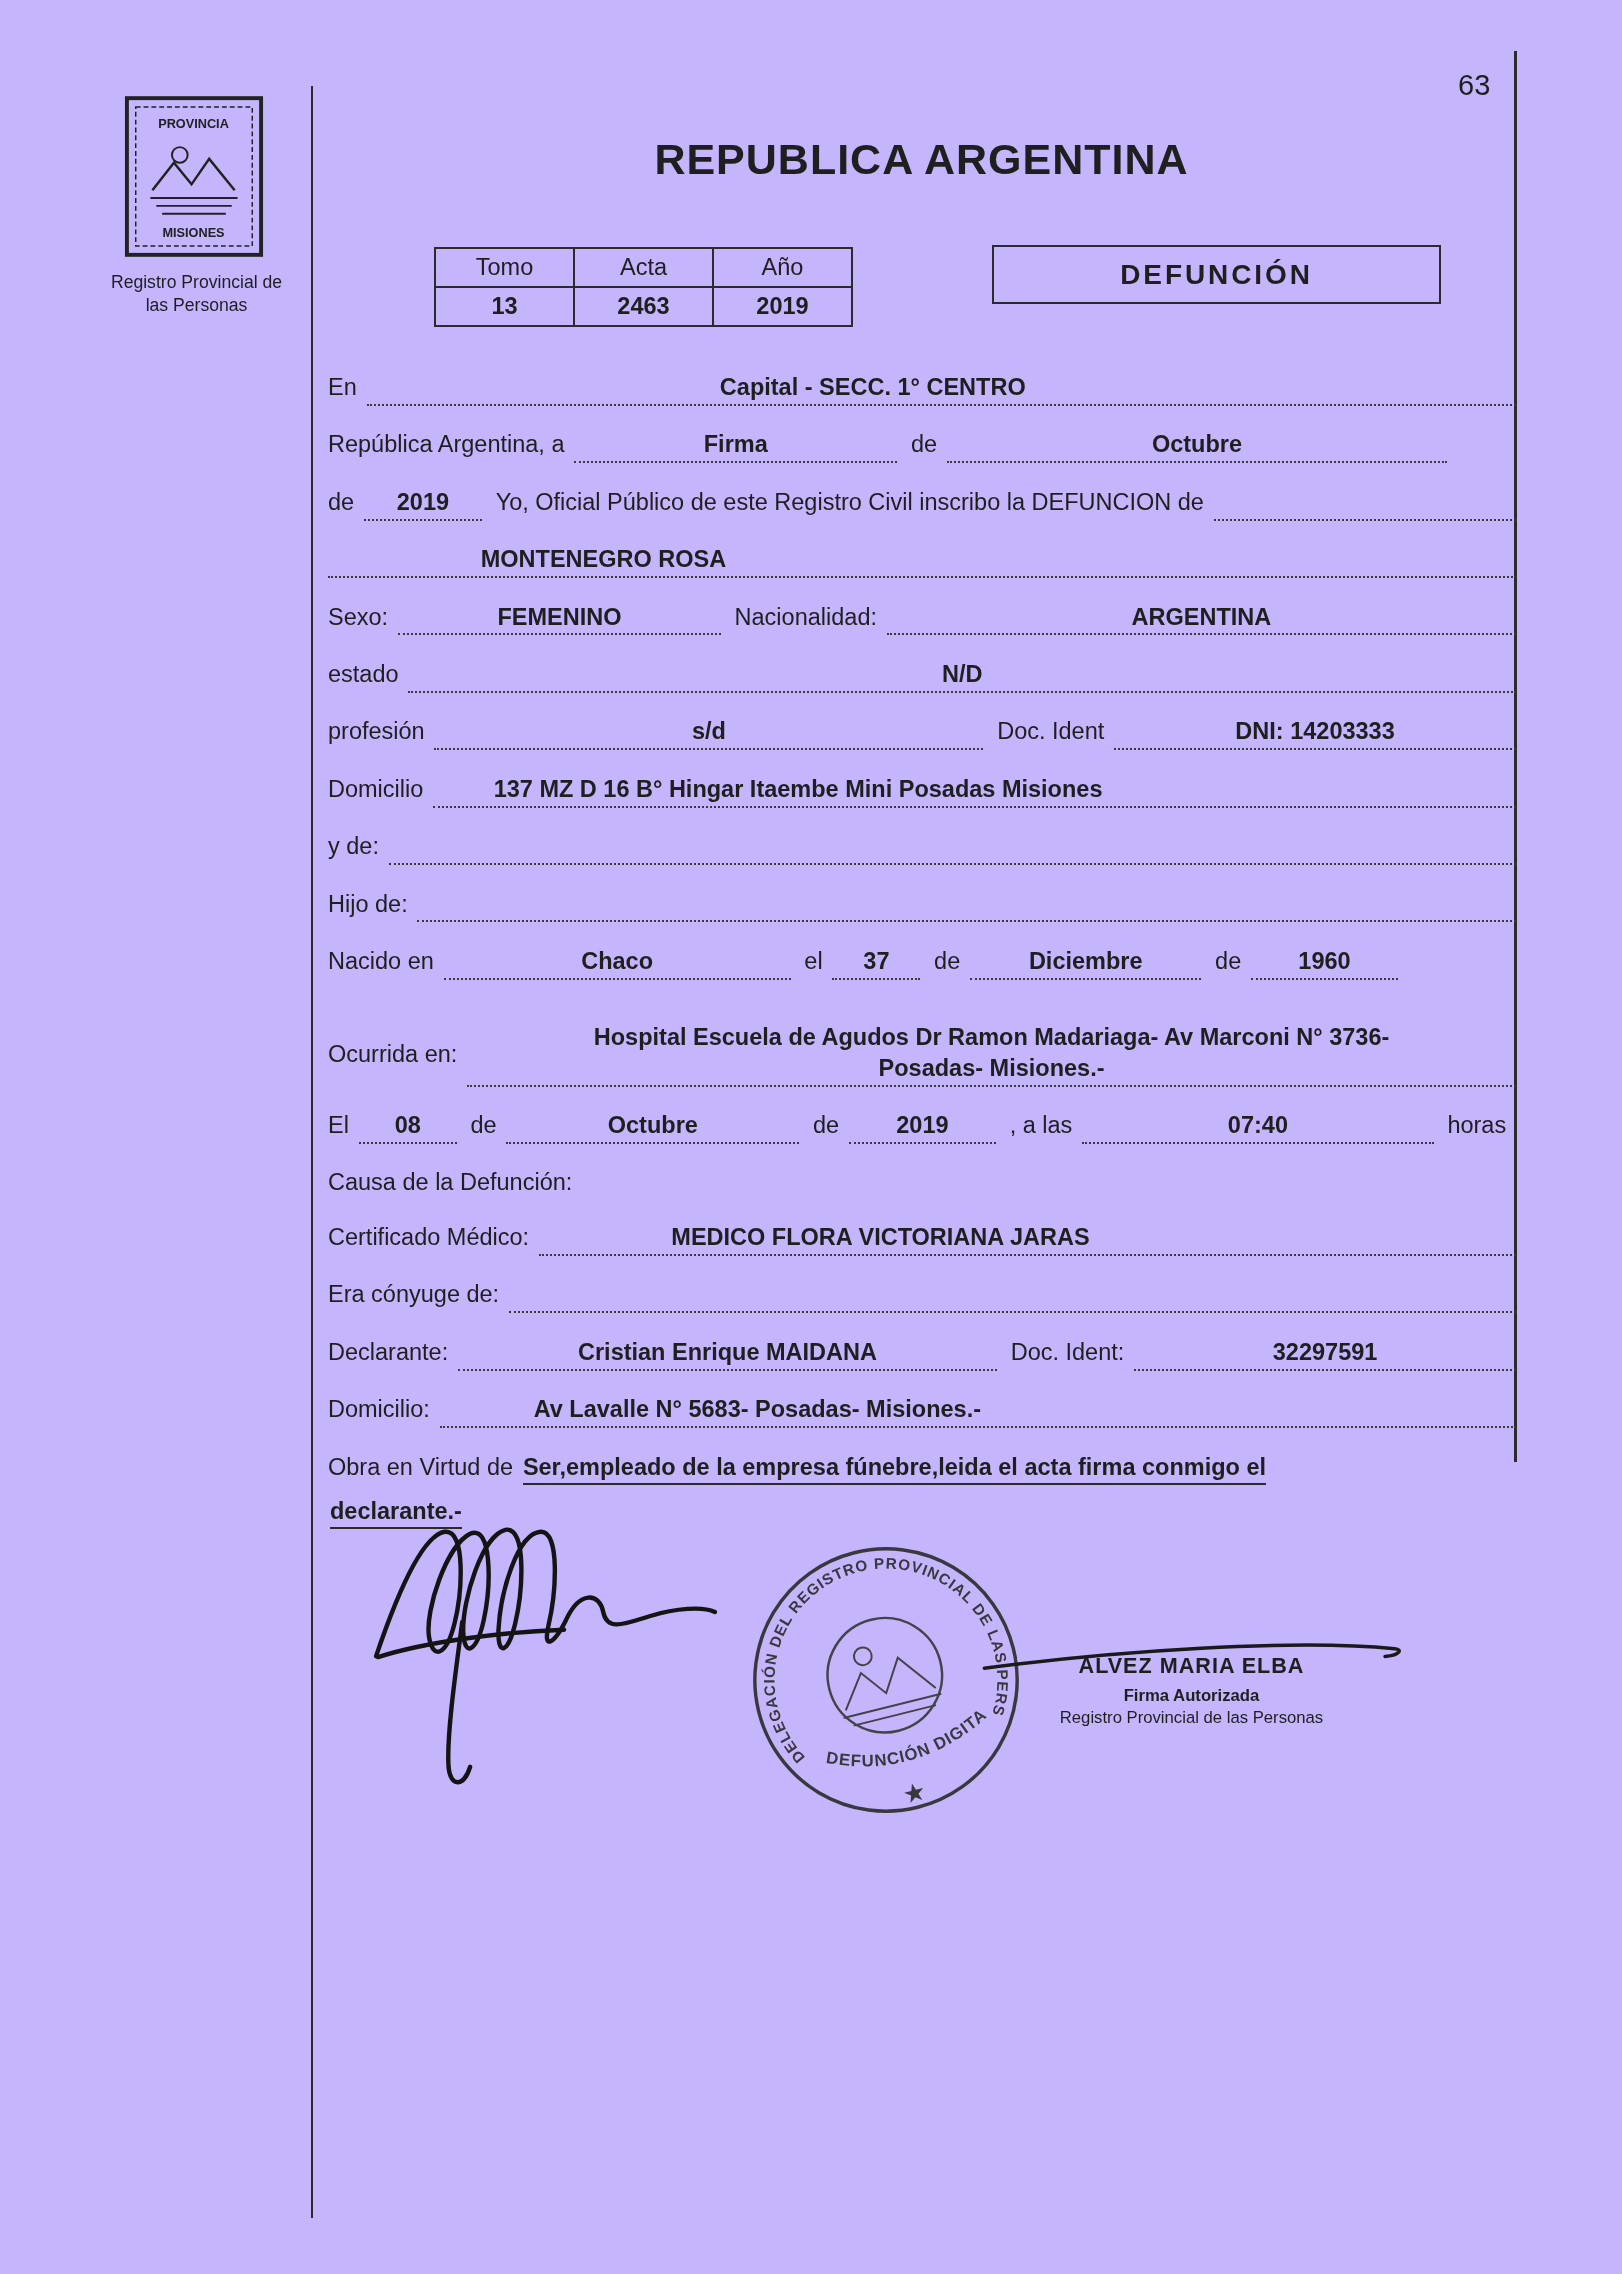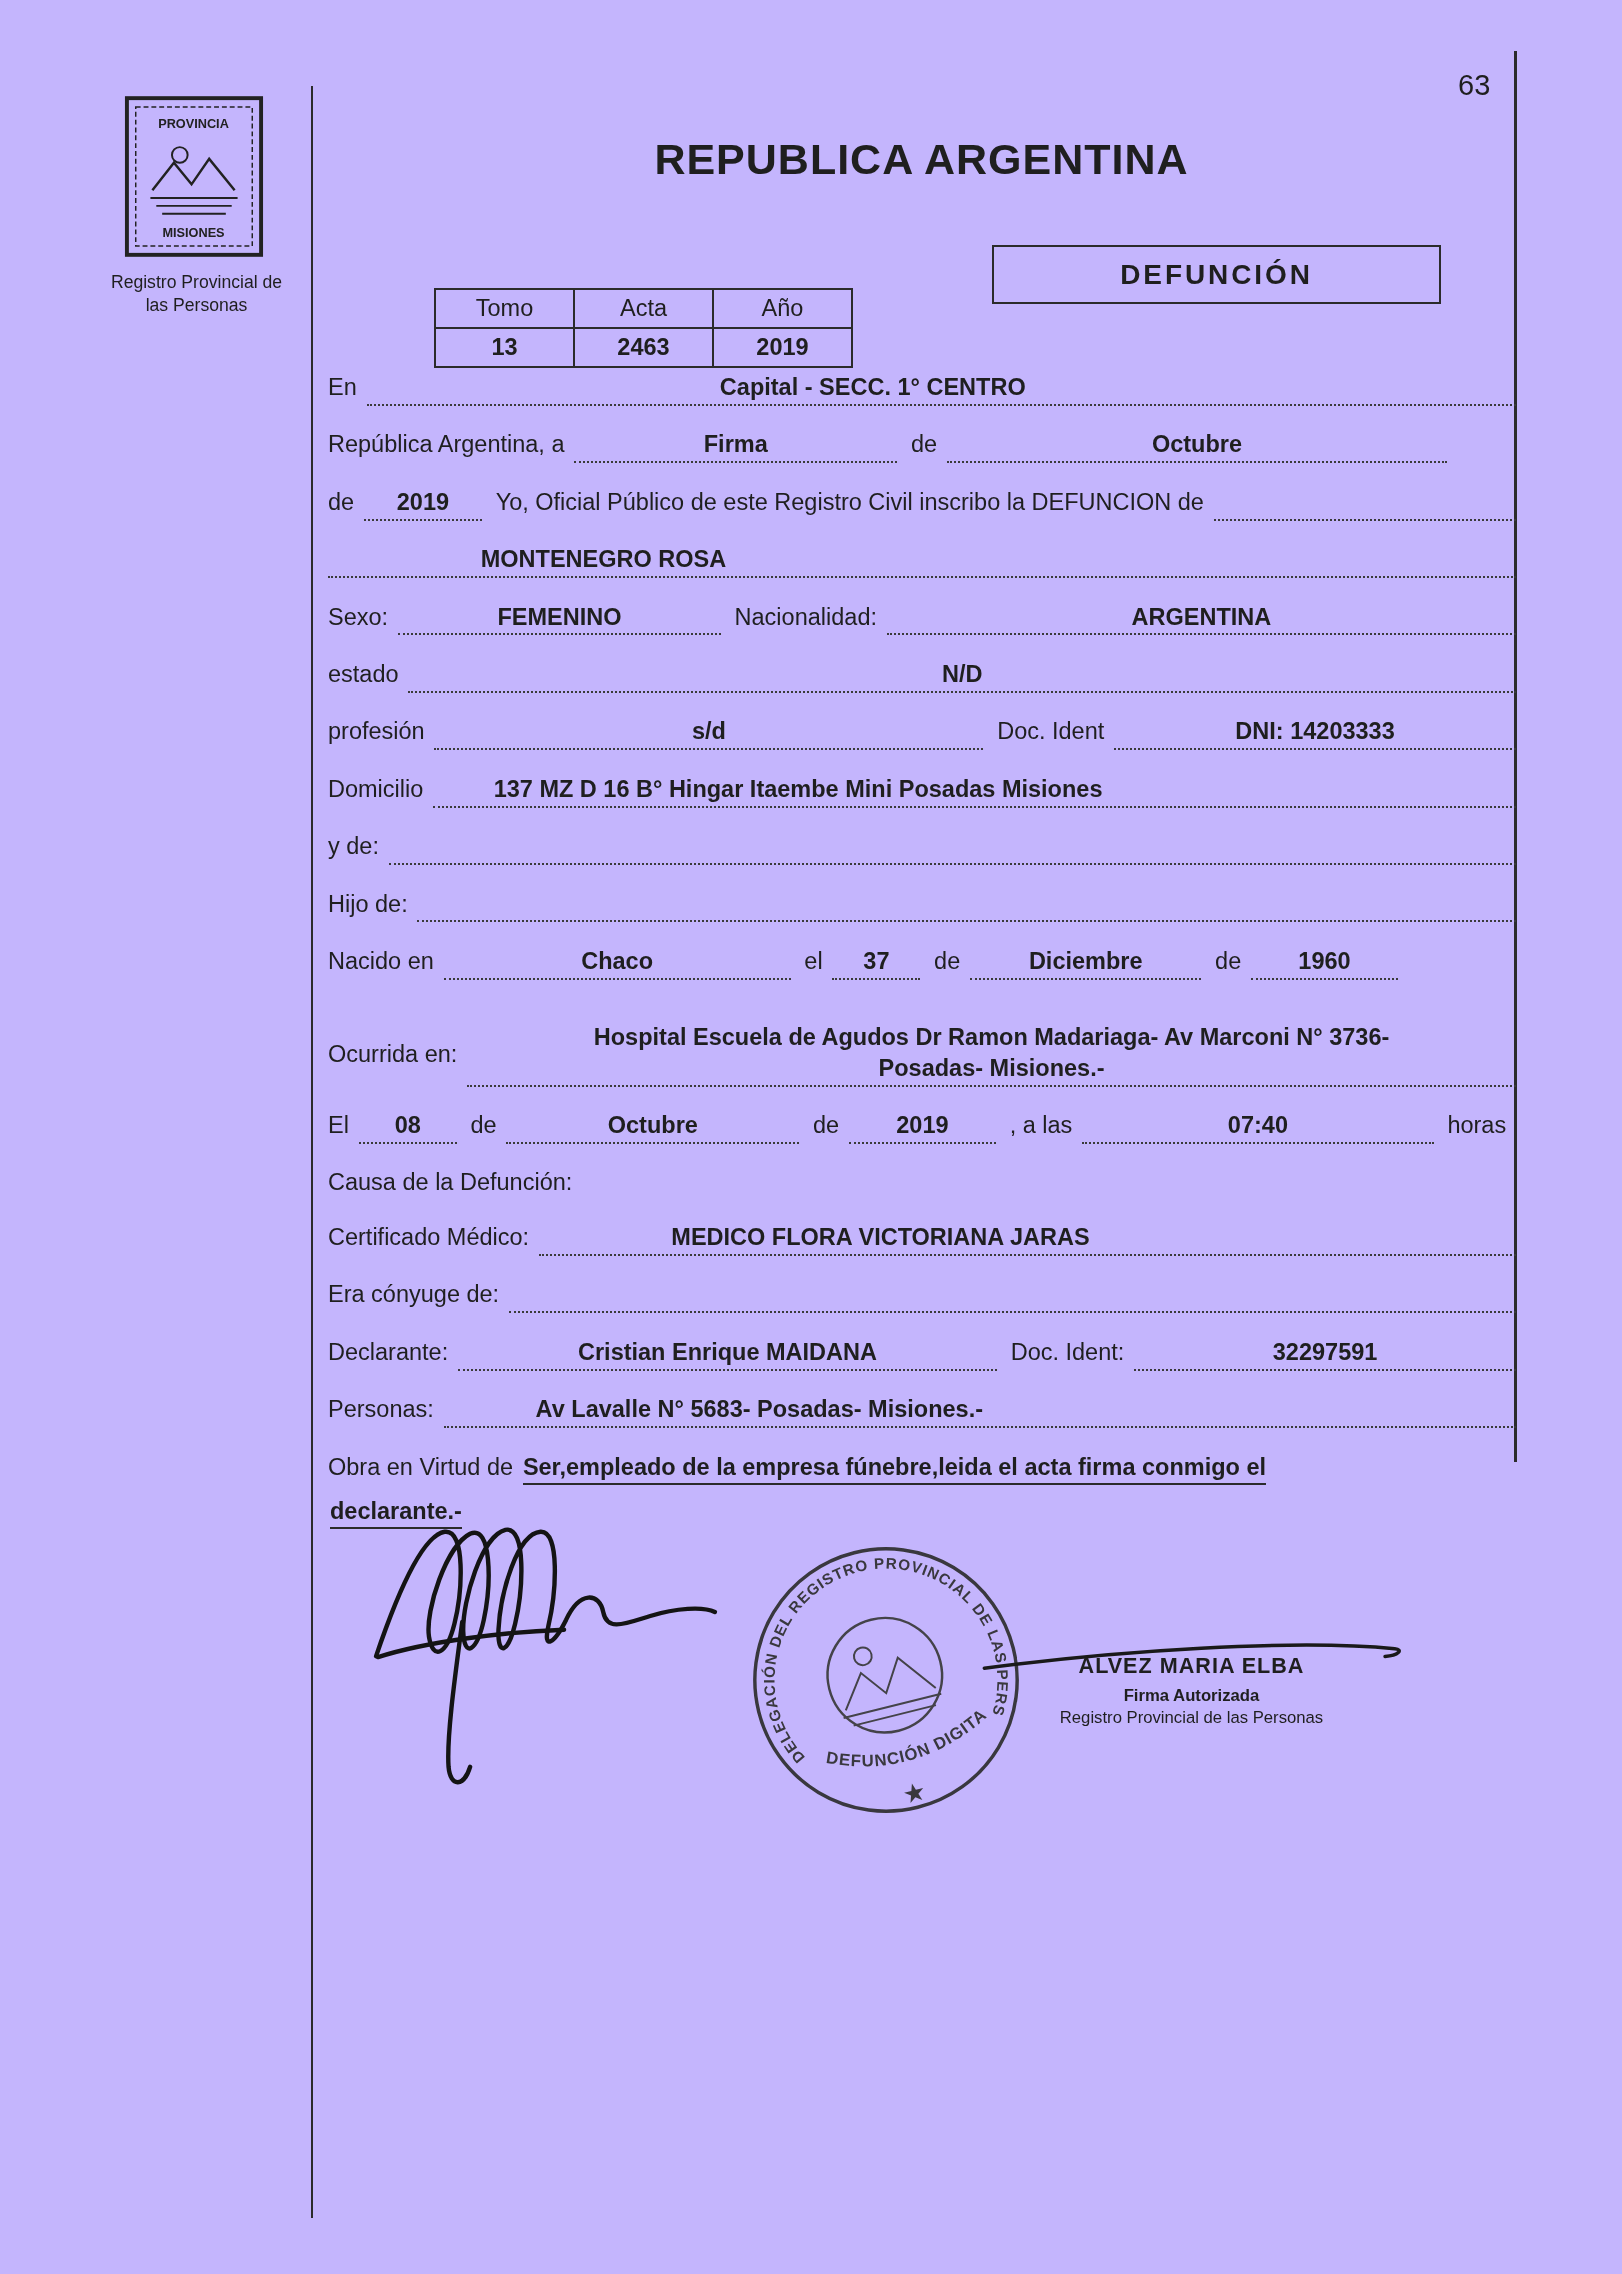--- a/index.html
+++ b/index.html
@@ -14,21 +14,21 @@
 
   .page-number { position:absolute; left:1458px; top:69px; font-size:29px; }
 
   .seal-box { position:absolute; left:123px; top:94px; width:142px; height:165px; }
   .seal-caption { position:absolute; left:69px; top:271px; width:255px; text-align:center;
     font-size:17.6px; line-height:1.3; }
 
   .title { position:absolute; left:412px; top:135px; width:1019px; text-align:center;
     font-size:43px; font-weight:bold; letter-spacing:1px; }
 
-  .acta-table { position:absolute; left:434px; top:247px; border-collapse:collapse;margin-top:41px; }
+  .acta-table { position:absolute; left:434px; top:247px; border-collapse:collapse; }
   .acta-table th, .acta-table td { border:2px solid #2b2b2b; width:139px; height:39px;
     text-align:center; font-size:23.5px; }
   .acta-table th { font-weight:normal; }
   .acta-table td { font-weight:bold; }
 
   .doc-box { position:absolute; left:992px; top:245px; width:449px; height:59px;
     border:2.9px solid #2b2b2b; display:flex; align-items:center; justify-content:center;
     font-size:28px; font-weight:bold; letter-spacing:2.9px;text-align:center; }
 
   .form { position:absolute; left:328px; top:374px; width:1188px; font-size:23.5px; }
@@ -217,21 +217,21 @@
     </div>
 
     <div class="row">
       <span class="lbl">Declarante:</span>
       <span class="fld w550">Cristian Enrique MAIDANA</span>
       <span class="lbl">Doc. Ident:</span>
       <span class="fld f1">32297591</span>
     </div>
 
     <div class="row">
-      <span class="lbl">Personas:</span>
+      <span class="lbl">Domicilio:</span>
       <span class="fld f1 pr450">Av Lavalle N° 5683- Posadas- Misiones.-</span>
     </div>
 
     <div class="row obra">
       <span class="lbl">Obra en Virtud de</span>
       <span class="uline">Ser,empleado de la empresa fúnebre,leida el acta firma conmigo el</span>
     </div>
     <div class="row obra2">
       <span class="uline">declarante.-</span>
     </div>

